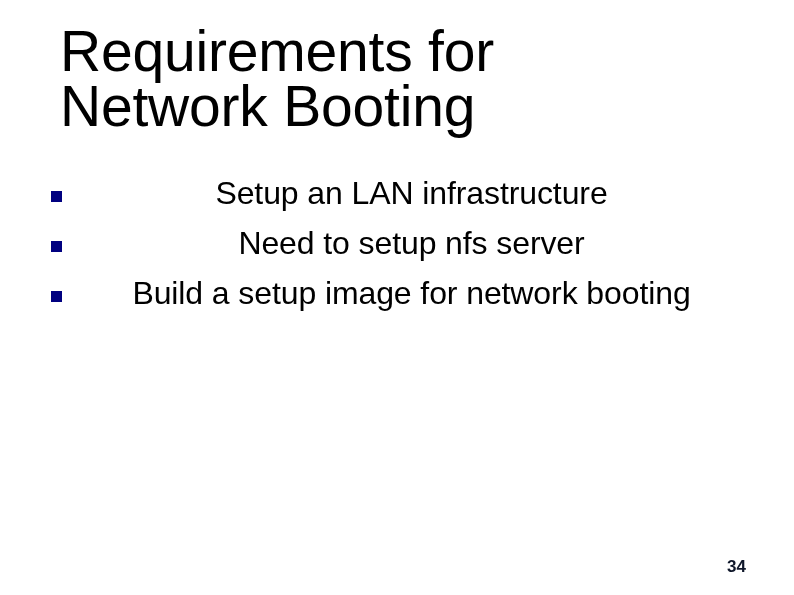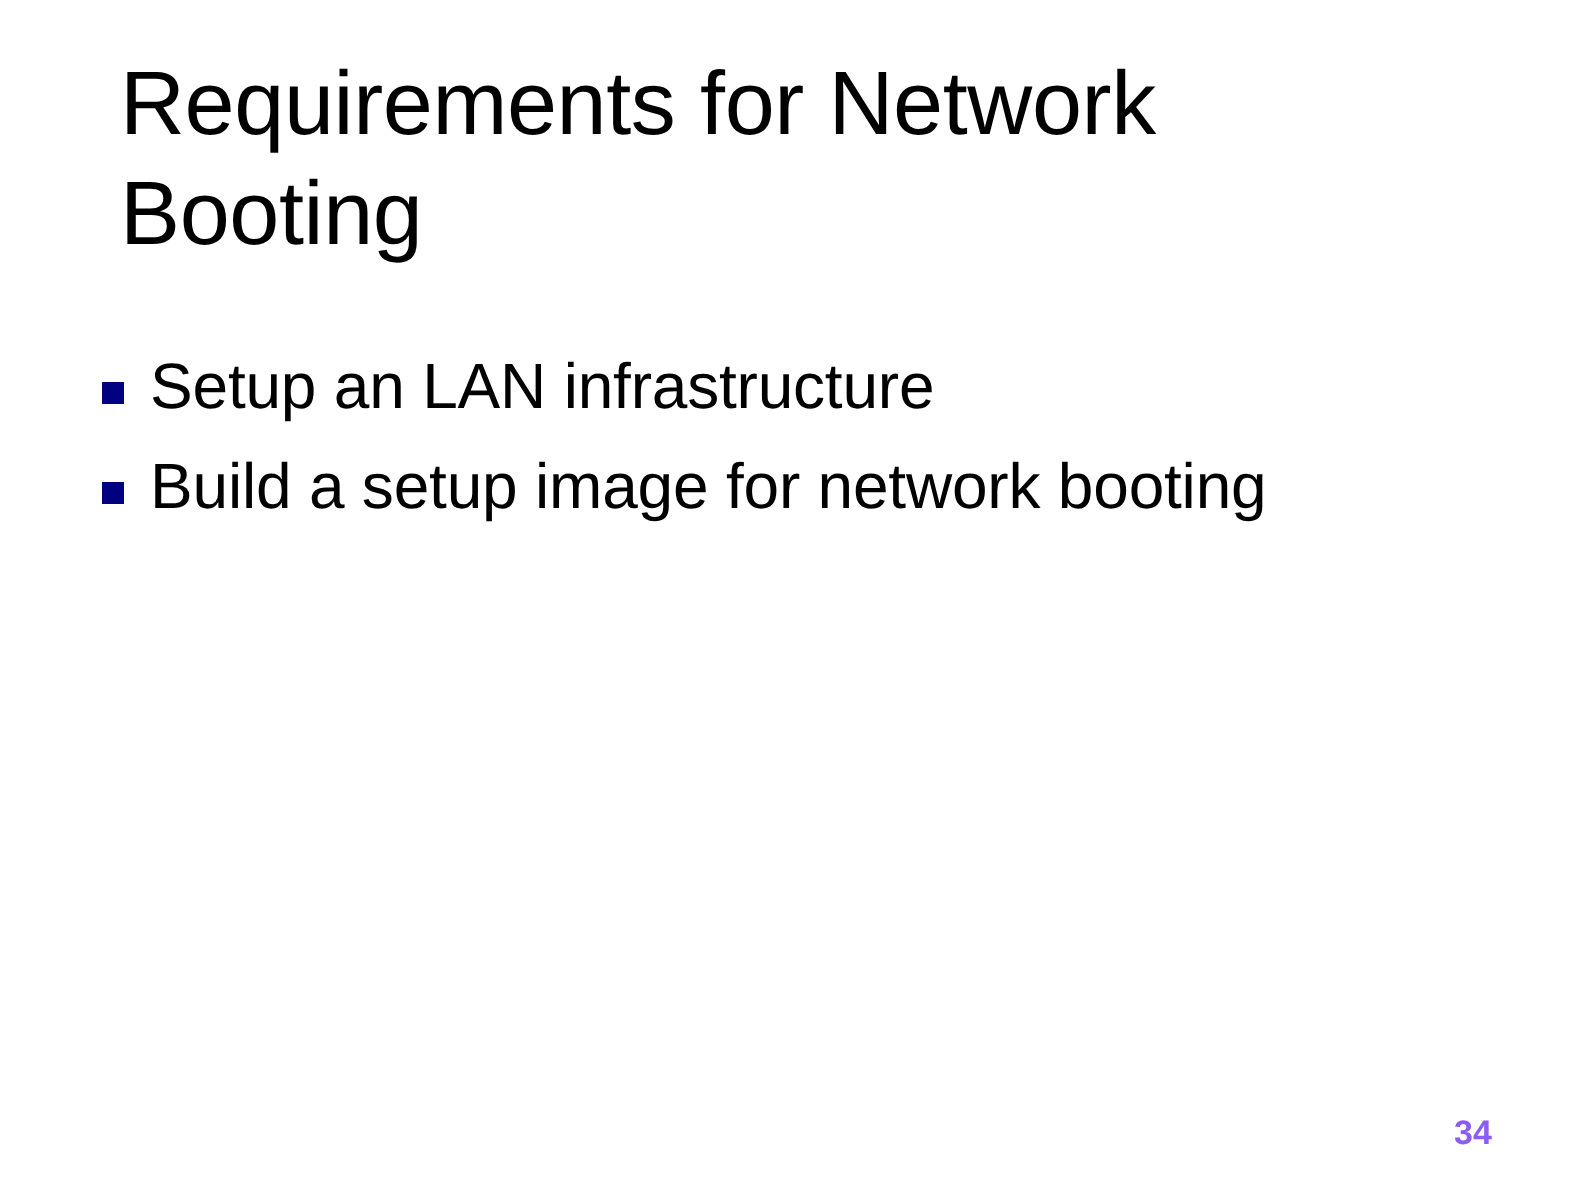--- a/index.html
+++ b/index.html
@@ -18,21 +18,21 @@
     background: #ffffff;
     overflow: hidden;
   }
   .slide-title {
     position: absolute;
     left: 60px;
     top: 24px;
     width: 640px;
     margin: 0;
     font-family: "Liberation Sans", sans-serif;
-    font-size: 45px;
+    font-size: 57px;
     font-weight: 400;
     line-height: 55px;
     letter-spacing: -0.2px;
     color: #000000;
     text-align: left;
     white-space: normal;
   }
   .bullet-list {
     position: absolute;
     left: 48px;
@@ -47,20 +47,21 @@
     display: block;
     margin: 0 0 17px 0;
     padding: 0 0 0 27px;
     font-family: "Liberation Sans", sans-serif;
     font-size: 32px;
     font-weight: 400;
     line-height: 33px;
     letter-spacing: -0.1px;
     color: #000000;
     white-space: nowrap;
+    text-align: center;
   }
   .bullet-item:last-child {
     margin-bottom: 0;
   }
   .bullet-marker {
     position: absolute;
     left: 3px;
     top: 14px;
     width: 11px;
     height: 11px;
@@ -71,37 +72,41 @@
     display: inline;
   }
   .page-number {
     position: absolute;
     left: 727px;
     top: 558px;
     font-family: "Liberation Sans", sans-serif;
     font-size: 17px;
     font-weight: bold;
     line-height: 18px;
-    color: #8b5cf6;
+    color: #0f172a;
   }
 </style>
 </head>
 <body>
 
 <div class="slide">
 
   <h1 class="slide-title">Requirements for Network Booting</h1>
 
   <ul class="bullet-list">
 
     <li class="bullet-item">
       <span class="bullet-marker"></span>
       <span class="bullet-text">Setup an LAN infrastructure</span>
     </li>
 
+    <li class="bullet-item">
+      <span class="bullet-marker"></span>
+      <span class="bullet-text">Need to setup nfs server</span>
+    </li>
 
 
     <li class="bullet-item">
       <span class="bullet-marker"></span>
       <span class="bullet-text">Build a setup image for network booting</span>
     </li>
 
   </ul>
 
   <div class="page-number">34</div>

